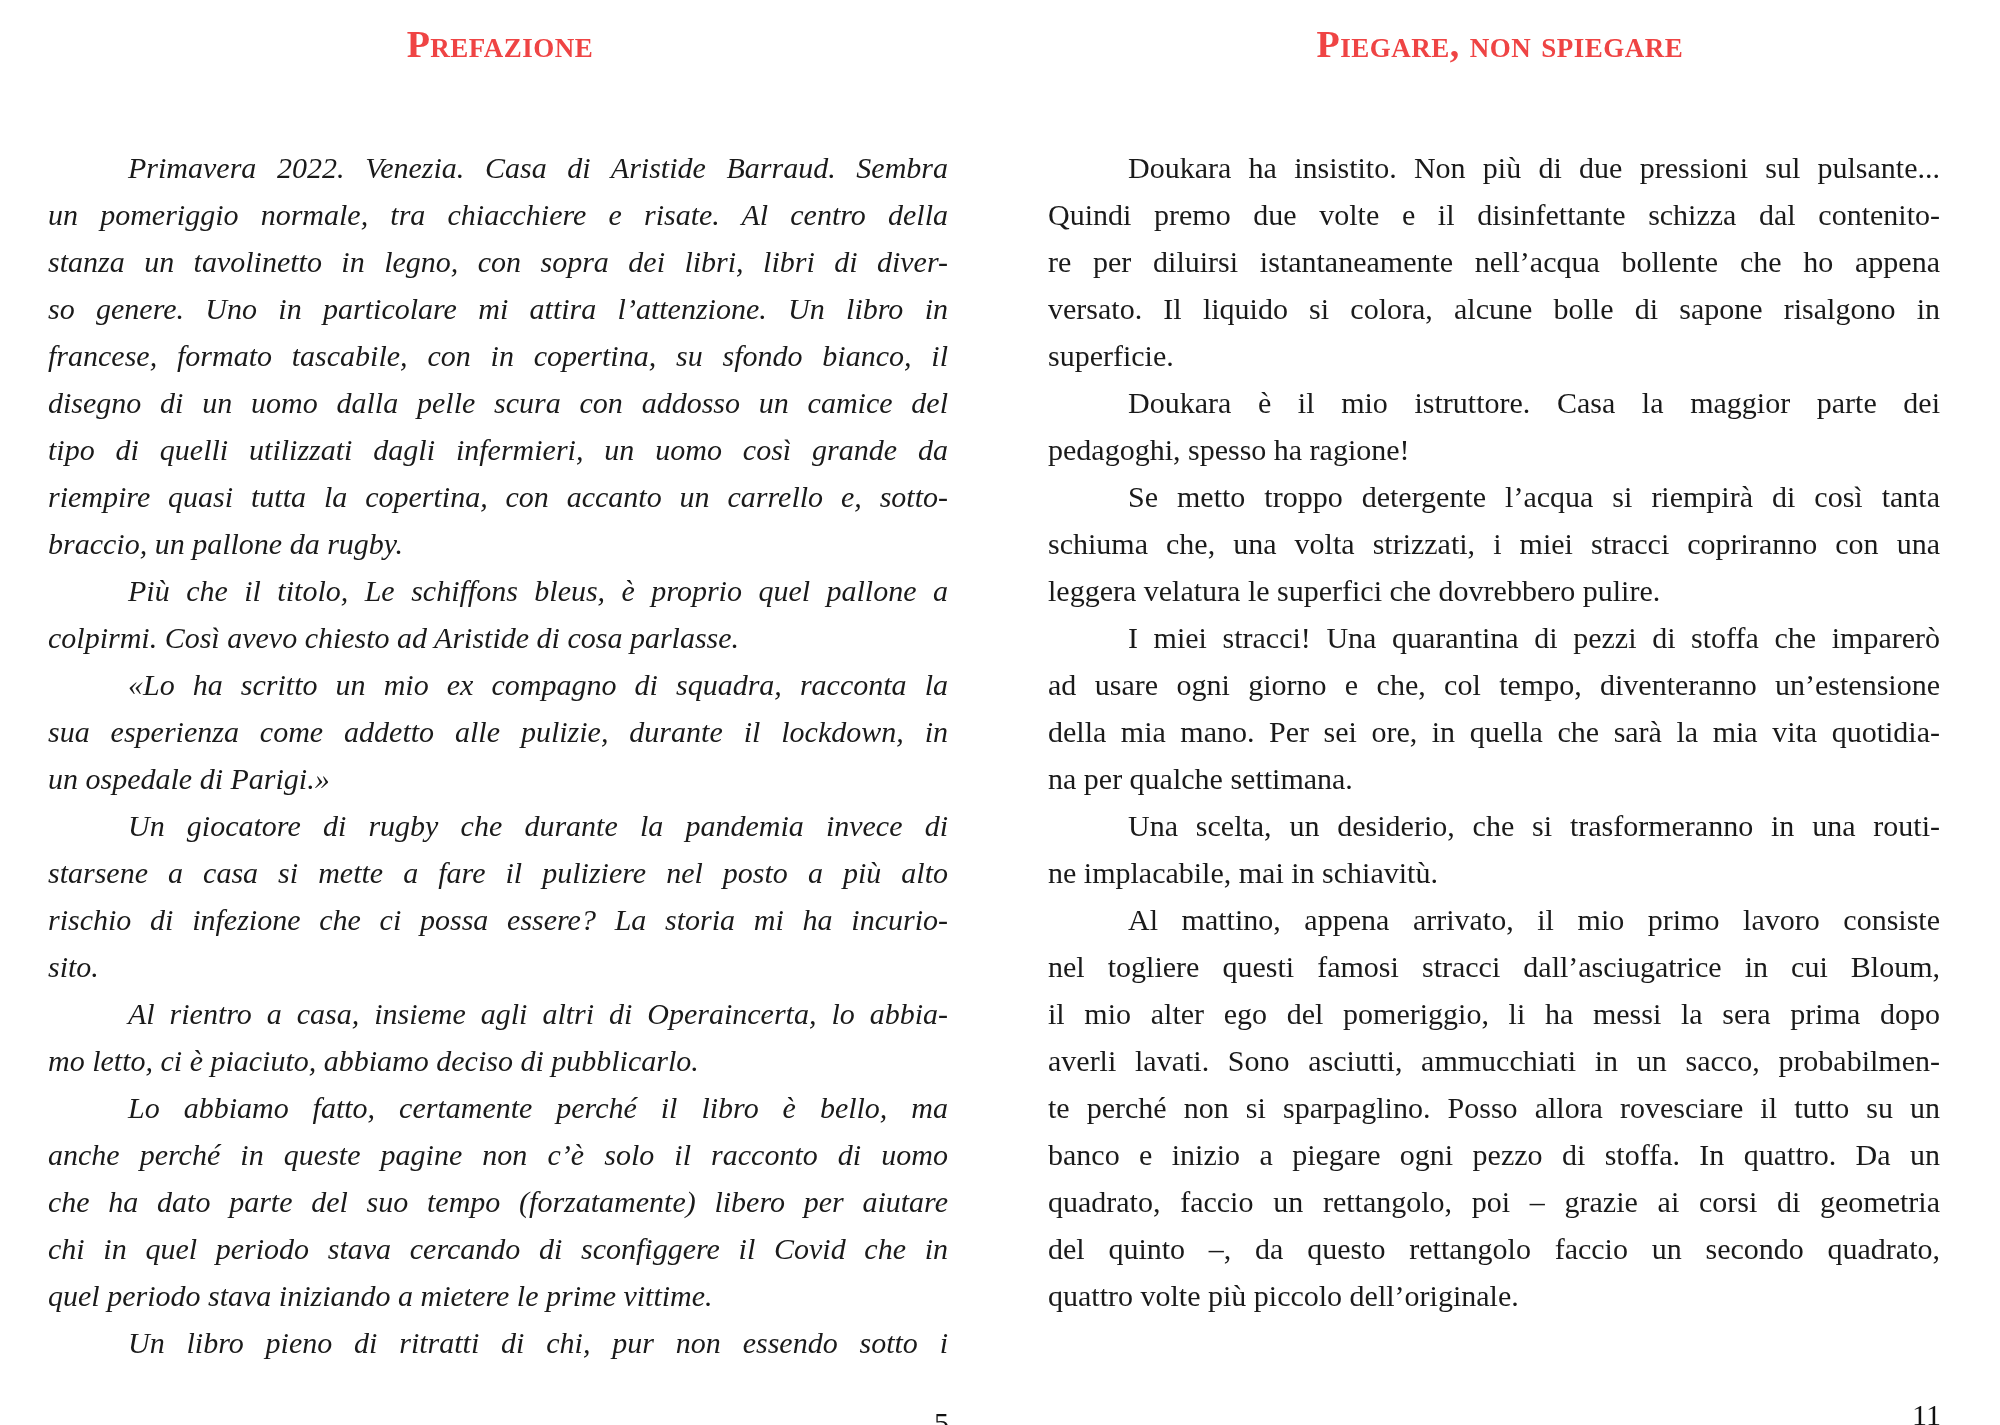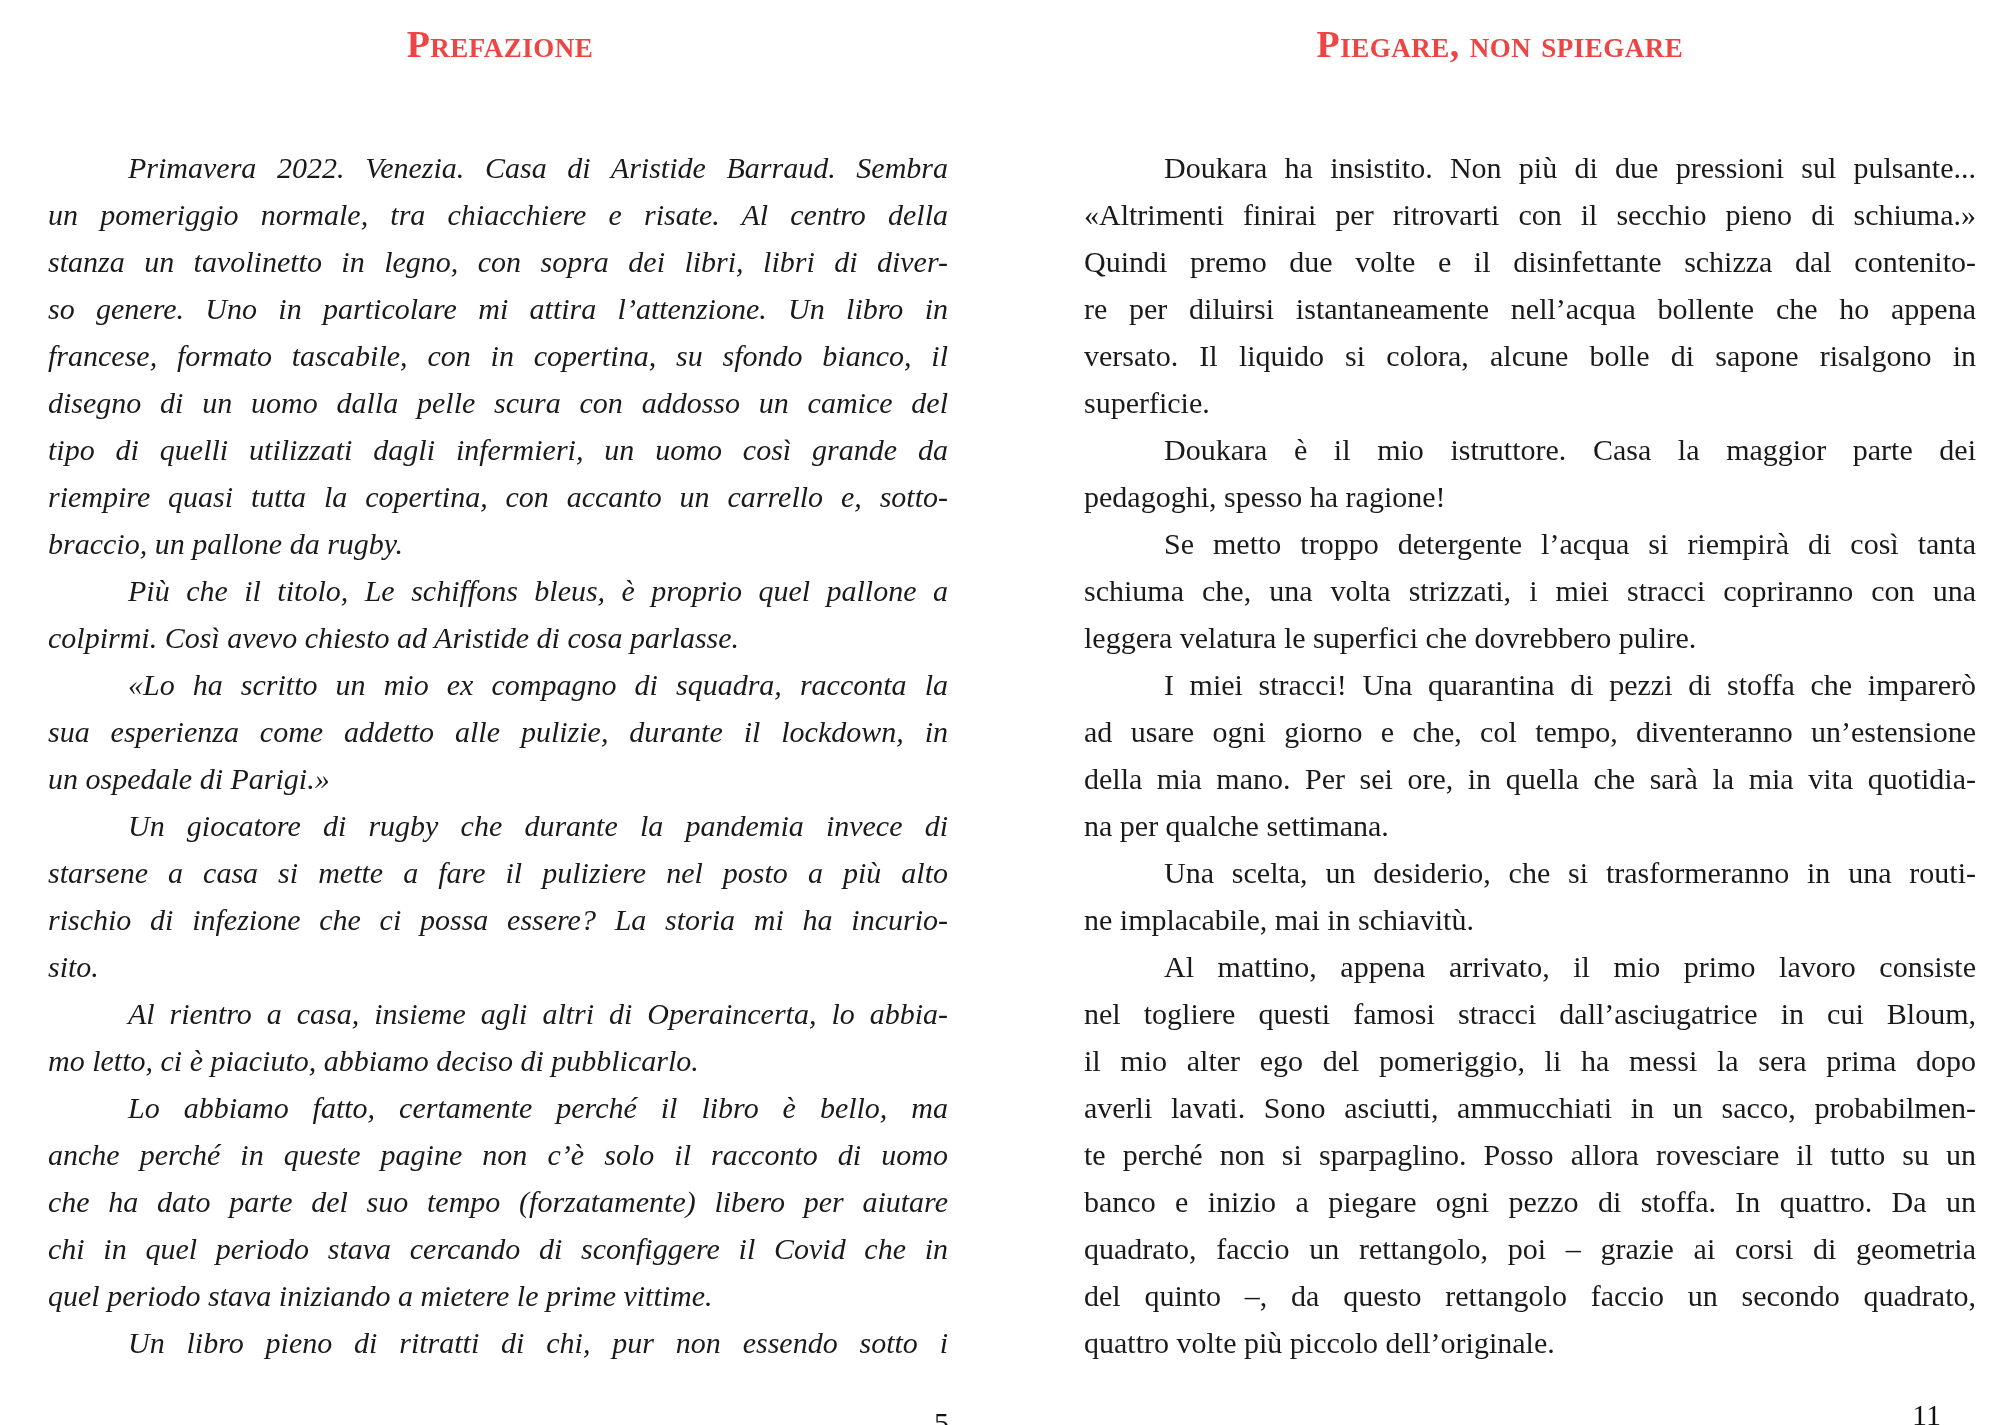--- a/index.html
+++ b/index.html
@@ -37,21 +37,21 @@
     color: #ef4444;
   }
   .page-left .title { left: 0; width: 1000px; }
   .page-right .title { left: 0; width: 1000px; }
 
   .body {
     position: absolute;
     top: 144px;
   }
   .page-left .body { left: 48px; width: 900px; font-style: italic; }
-  .page-right .body { left: 48px; width: 892px; margin-left: 36px; }
+  .page-right .body { left: 48px; width: 892px; }
 
   .line {
     display: block;
     height: 47px;
     line-height: 47px;
     font-size: 30px;
     white-space: nowrap;
     text-align: justify;
     text-align-last: justify;
     overflow: visible;
@@ -101,21 +101,20 @@
       <span class="line last">quel periodo stava iniziando a mietere le prime vittime.</span>
       <span class="line indent">Un libro pieno di ritratti di chi, pur non essendo sotto i</span>
     </div>
   <div class="page-number">5</div>
 </div>
 
 <div class="page page-right">
   <div class="title">Piegare, non spiegare</div>
   <div class="body">
       <span class="line indent">Doukara ha insistito. Non più di due pressioni sul pulsante...</span>
-      <span class="line">«Altrimenti finirai per ritrovarti con il secchio pieno di schiuma.»</span>
       <span class="line">Quindi premo due volte e il disinfettante schizza dal contenito-</span>
       <span class="line">re per diluirsi istantaneamente nell’acqua bollente che ho appena</span>
       <span class="line">versato. Il liquido si colora, alcune bolle di sapone risalgono in</span>
       <span class="line last">superficie.</span>
       <span class="line indent">Doukara è il mio istruttore. Casa la maggior parte dei</span>
       <span class="line last">pedagoghi, spesso ha ragione!</span>
       <span class="line indent">Se metto troppo detergente l’acqua si riempirà di così tanta</span>
       <span class="line">schiuma che, una volta strizzati, i miei stracci copriranno con una</span>
       <span class="line last">leggera velatura le superfici che dovrebbero pulire.</span>
       <span class="line indent">I miei stracci! Una quarantina di pezzi di stoffa che imparerò</span>

